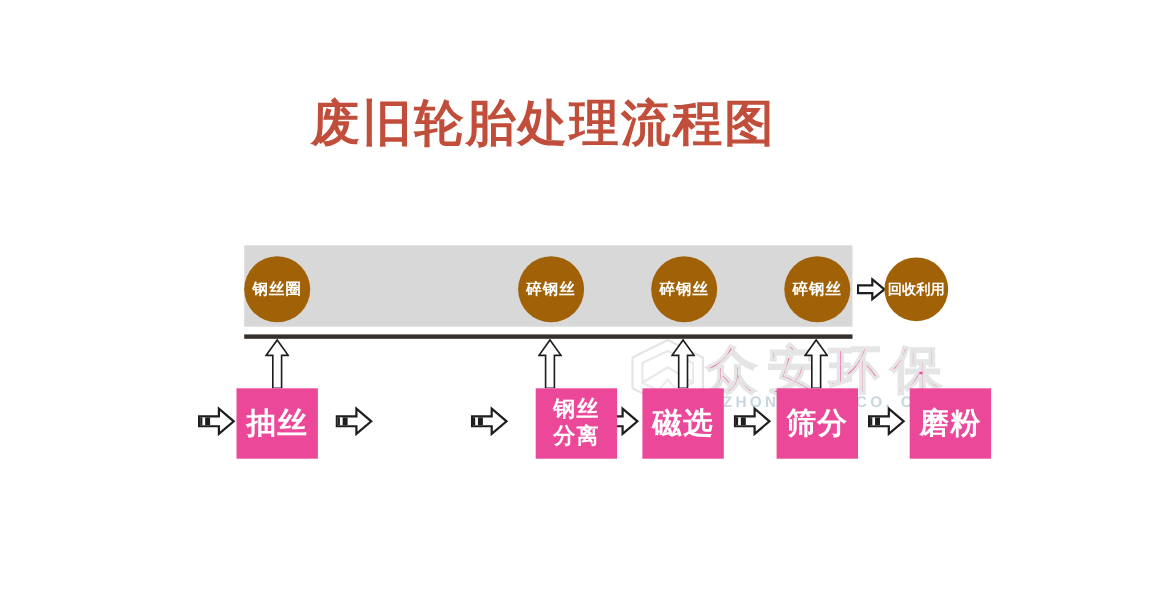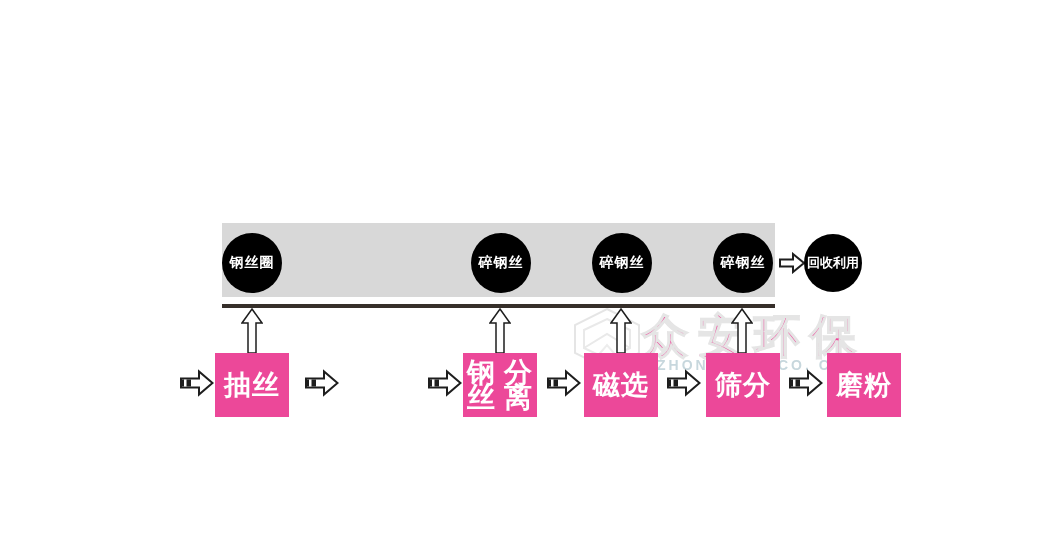--- a/index.html
+++ b/index.html
@@ -25,57 +25,58 @@
   }
   .wm-latin{top:357px;font-size:14px;font-weight:bold;letter-spacing:3px;color:#C7D7DD;white-space:nowrap;}
   .wm-latin.l{left:657px;}
   .wm-latin.r{left:778px;}
   .wm-logo{left:571px;top:307px;}
   
   .band{position:absolute;left:222px;top:223px;width:553px;height:74px;background:#D8D8D8;z-index:2;}
   .trackline{position:absolute;left:222px;top:304px;width:553px;height:4px;background:#362F2A;z-index:2;}
   .tcircle{
     position:absolute;top:233px;width:60px;height:60px;border-radius:50%;
-    background:#000000;color:#ffffff;font-weight:bold;font-size:14px;letter-spacing:1px;
+    background:#a16207;color:#ffffff;font-weight:bold;font-size:14px;letter-spacing:1px;
     display:flex;align-items:center;justify-content:center;z-index:3;text-align:center;
   }
   .tcircle.recycle{left:804px;top:234px;width:58px;height:58px;font-size:13px;letter-spacing:0;}
   
   .uparrow{position:absolute;top:308px;width:22px;height:45px;z-index:3;}
   .steparrow{position:absolute;top:369px;width:34px;height:28px;z-index:3;}
   .recyclearrow{position:absolute;left:779px;top:252px;width:26px;height:22px;z-index:3;}
   
   .source{
     position:absolute;left:84px;top:336px;width:92px;height:92px;border-radius:50%;
     background:#BF4B38;color:#ffffff;font-weight:bold;font-size:19px;line-height:27px;
     display:flex;flex-direction:column;align-items:center;justify-content:center;
     letter-spacing:2px;z-index:3;text-align:center;
   }
   .box{
     position:absolute;top:353px;width:74px;height:64px;background:#ec4899;
     color:#ffffff;font-weight:bold;font-size:27px;letter-spacing:1px;
     display:flex;align-items:center;justify-content:center;z-index:3;text-align:center;
   }
-  .box.twoline{flex-direction:row;font-size:28px;line-height:25px;}
+  .box.twoline{flex-direction:column;font-size:20px;line-height:25px;margin-left:24px;}
 </style>
 </head>
 <body>
 
 <div class="canvas">
 
   <svg class="wm wm-logo" width="72" height="64" viewBox="0 0 72 64">
     <polygon points="36,2 68,18 68,46 36,62 4,46 4,18" fill="none" stroke="#E5E5E5" stroke-width="2"></polygon>
     <polygon points="36,12 59,23 59,41 36,52 13,41 13,23" fill="none" stroke="#E9E9E9" stroke-width="2"></polygon>
     <polyline points="13,41 36,27 59,41" fill="none" stroke="#E9E9E9" stroke-width="2"></polyline>
     <polyline points="24,52 36,38 48,52" fill="none" stroke="#EDEDED" stroke-width="2"></polyline>
   </svg>
   <div class="wm wm-brand">众安环保</div>
   <div class="wm wm-latin l">ZHON</div>
   <div class="wm wm-latin r">CO. C</div>
 
+  <div class="title">废旧轮胎处理流程图</div>
 
   <div class="band"></div>
   <div class="trackline"></div>
 
   <div class="tcircle" style="left:222px">钢丝圈</div>
   <div class="tcircle" style="left:471px">碎钢丝</div>
   <div class="tcircle" style="left:592px">碎钢丝</div>
   <div class="tcircle" style="left:713px">碎钢丝</div>
 
   <svg class="recyclearrow" viewBox="0 0 26 22">

